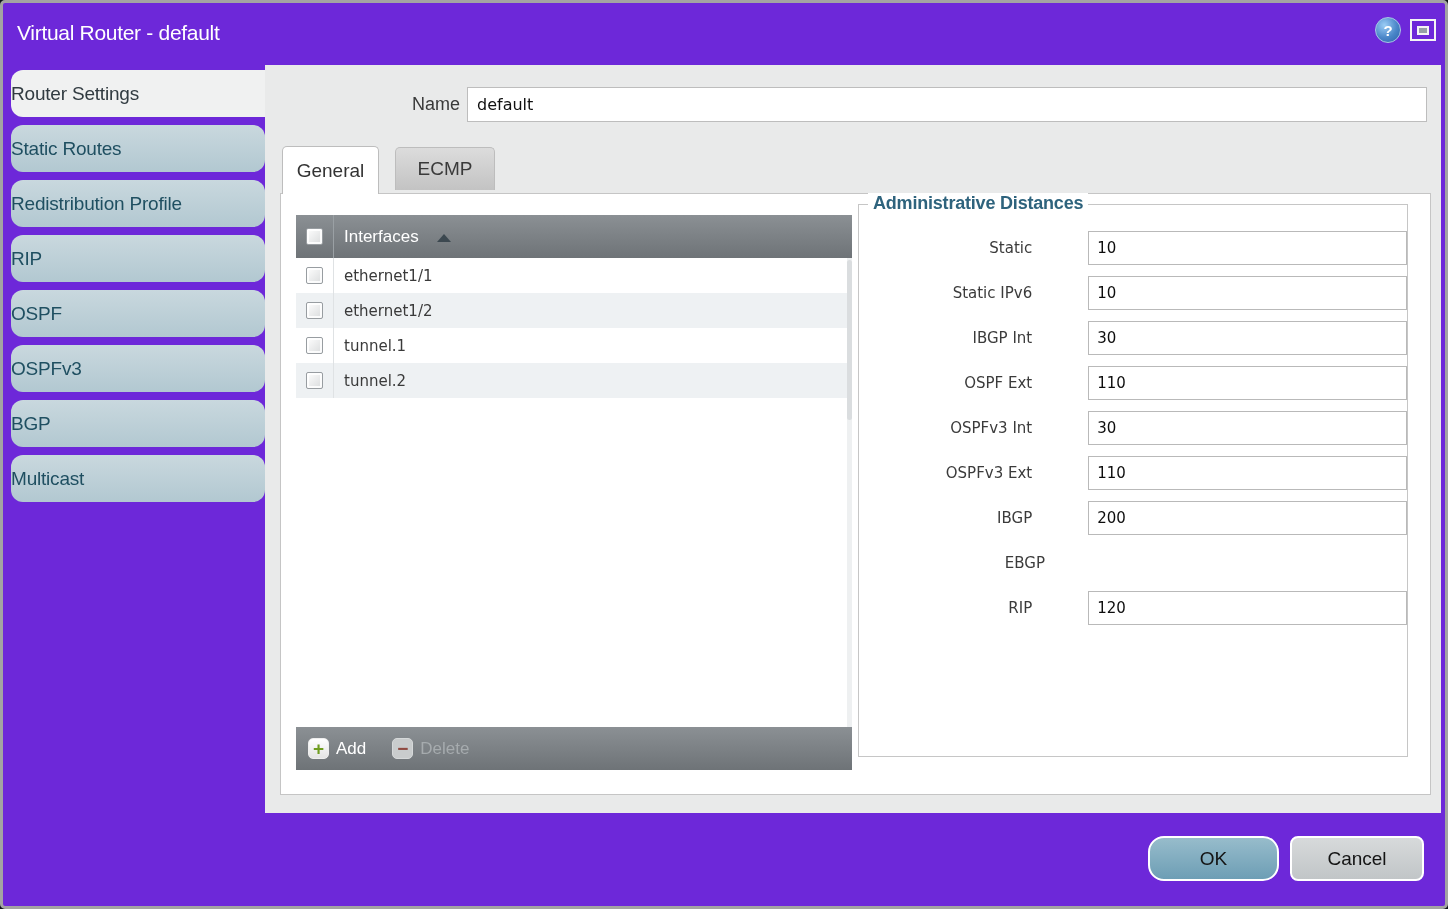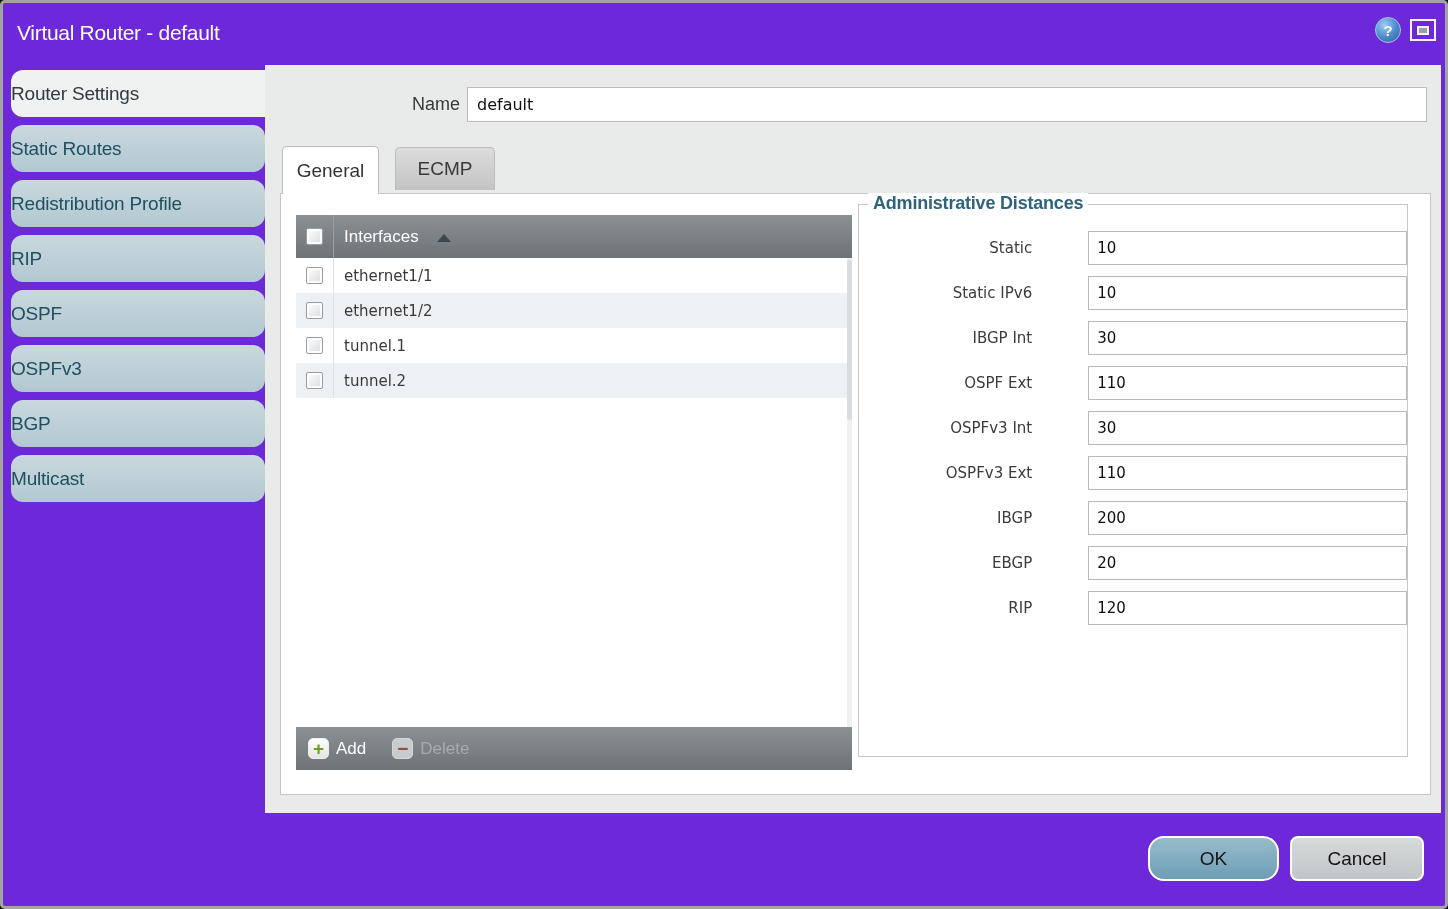--- a/index.html
+++ b/index.html
@@ -249,21 +249,20 @@
               <input class="field-input" value="110" style="">
             </div>
 
             <div class="field-row">
               <label class="field-label">IBGP</label>
               <input class="field-input" value="200" style="">
             </div>
 
             <div class="field-row">
               <label class="field-label">EBGP</label>
-              <input class="field-input" value="20" style="">
             </div>
 
             <div class="field-row">
               <label class="field-label">RIP</label>
               <input class="field-input" value="120" style="">
             </div>
           </div>
       </div>
 
     </div>

